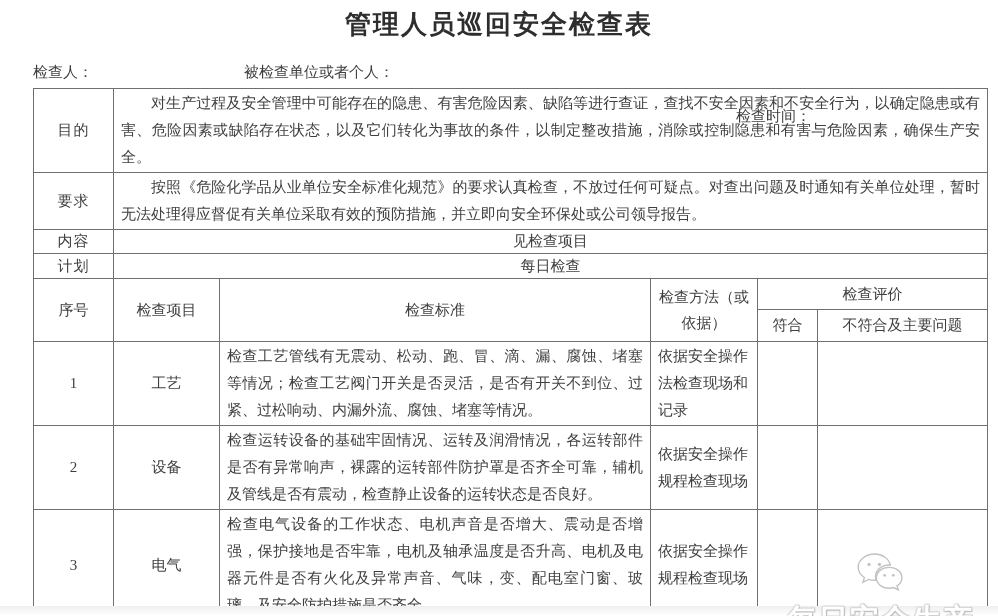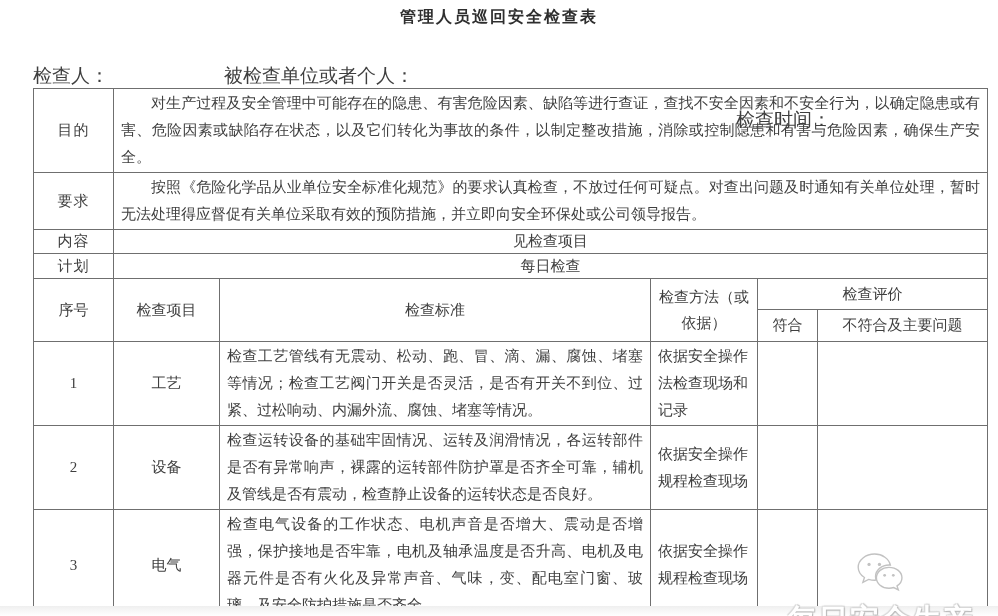--- a/index.html
+++ b/index.html
@@ -3,26 +3,26 @@
 <meta charset="utf-8">
 <style>
   html,body{margin:0;padding:0;background:#ffffff;}
   .page{
     position:relative;width:998px;height:616px;background:#ffffff;overflow:hidden;
     font-family:"Liberation Serif","DejaVu Serif",serif;
     color:#3f3f3f;
   }
   .doc-title{
     position:absolute;top:7px;left:0;width:100%;margin:0;
-    text-align:center;font-size:16px;font-weight:bold;letter-spacing:2px;color:#2e2e2e;
+    text-align:center;font-size:26px;font-weight:bold;letter-spacing:2px;color:#2e2e2e;
   }
-  .info-row{position:absolute;top:63px;left:0;width:100%;height:24px;font-size:19px;}
+  .info-row{position:absolute;top:63px;left:0;width:100%;height:24px;font-size:15px;}
   .info-label{position:absolute;white-space:nowrap;}
   .info-inspector{left:33px;}
-  .info-inspected{left:224px;}
+  .info-inspected{left:244px;}
   .info-time{left:736px;margin-top:44px;}
 
   table.form{
     position:absolute;top:88px;left:33px;width:955px;
     border-collapse:collapse;table-layout:fixed;
     font-size:15px;color:#3f3f3f;
   }
   table.form td,table.form th{
     border:1px solid #6f6f6f;
     font-weight:normal;

